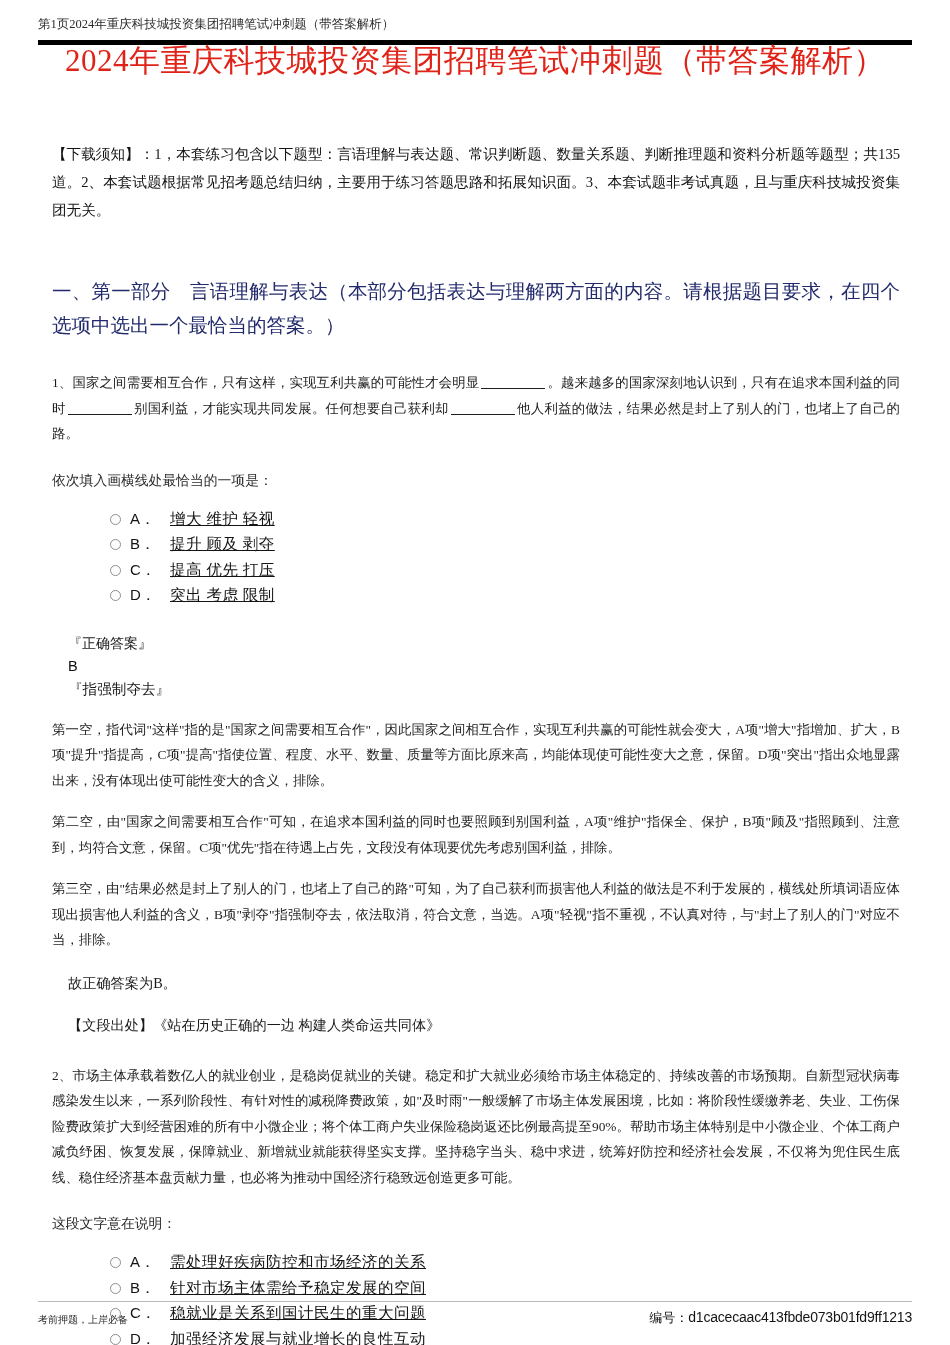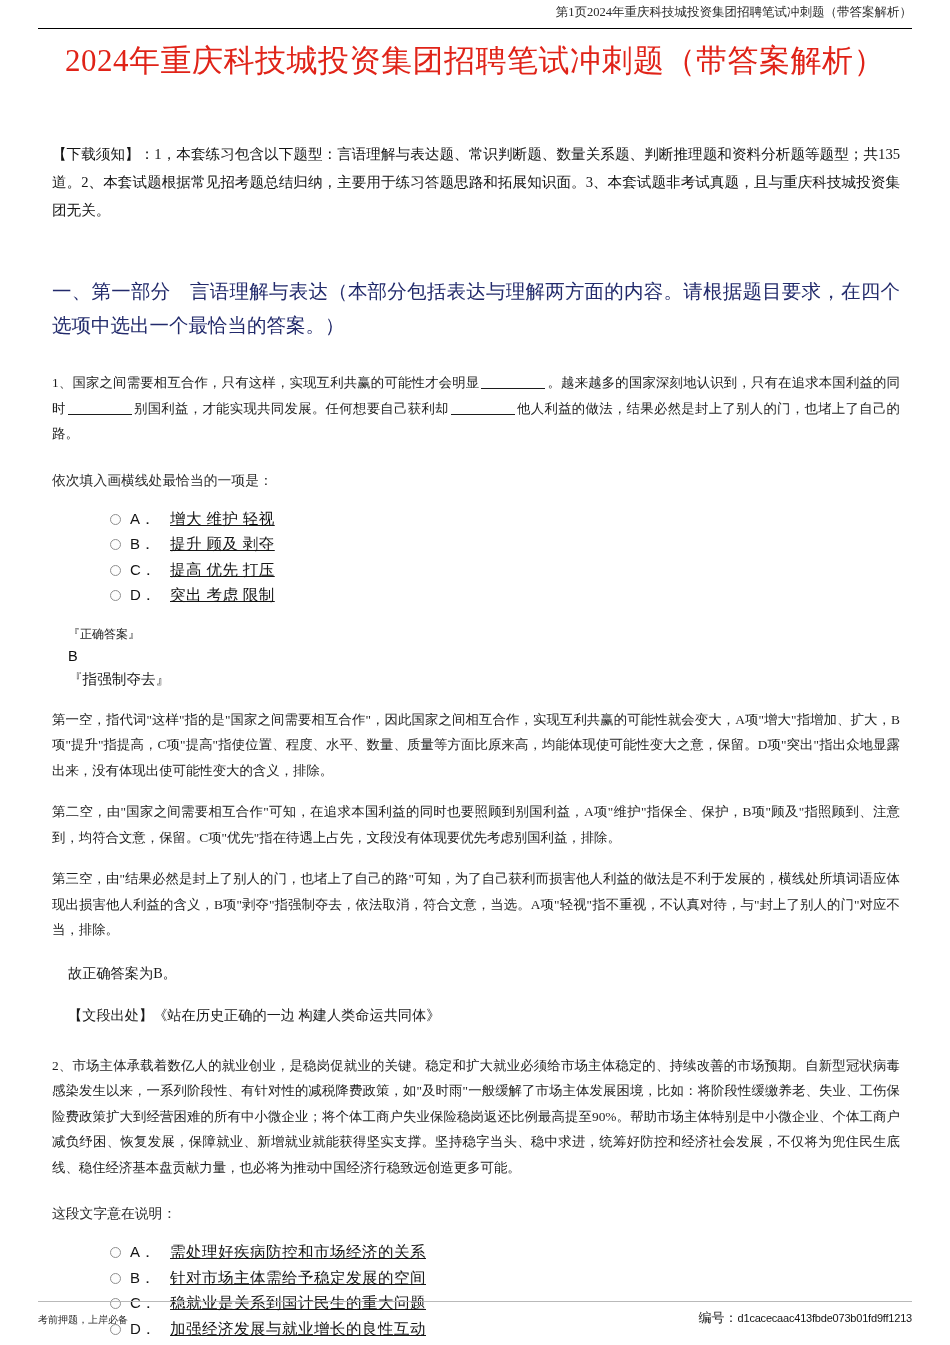--- a/index.html
+++ b/index.html
@@ -18,27 +18,27 @@
   .page {
     width: 950px;
     height: 1345px;
     position: relative;
     box-sizing: border-box;
   }
 
   
   .run-header {
     position: absolute;
-    top: 4px;
+    top: 16px;
     left: 38px;
     right: 38px;
     height: 24px;
-    border-bottom: 1px solid #000000;
+    border-bottom: 5px solid #000000;
     display: flex;
-    justify-content: flex-end;
+    justify-content: flex-start;
     align-items: flex-start;
   }
   .run-header-left {
     font-size: 12.5px;
     color: #2a2a2a;
     letter-spacing: 0px;
   }
   .run-header-right {
     font-size: 12.5px;
     color: #2a2a2a;
@@ -134,23 +134,23 @@
     font-size: 15px;
     min-width: 30px;
   }
   .option-text {
     margin-left: 10px;
     letter-spacing: 0.5px;
     text-decoration: underline;
   }
 
   .ans-label {
-    margin-top: 14px;
-    margin-left: 16px;
-    font-size: 12px;
+    margin-top: 24px;
+    margin-left: 16px;
+    font-size: 14px;
     line-height: 22px;
     color: #1a1a1a;
   }
   .ans-value {
     margin-left: 16px;
     font-size: 14.5px;
     line-height: 22px;
     font-family: "Liberation Sans", sans-serif;
     color: #0d0d0d;
   }
@@ -201,21 +201,21 @@
     font-size: 10px;
     color: #2a2a2a;
   }
   .footer-right {
     font-size: 13px;
     color: #141414;
     white-space: nowrap;
   }
   .footer-right .code {
     font-family: "Liberation Sans", sans-serif;
-    font-size: 11px;
+    font-size: 14px;
     letter-spacing: -0.2px;
   }
 </style>
 </head>
 <body>
 
 <div class="page">
 
   <div class="run-header">
     <span class="run-header-left">第1页</span>

